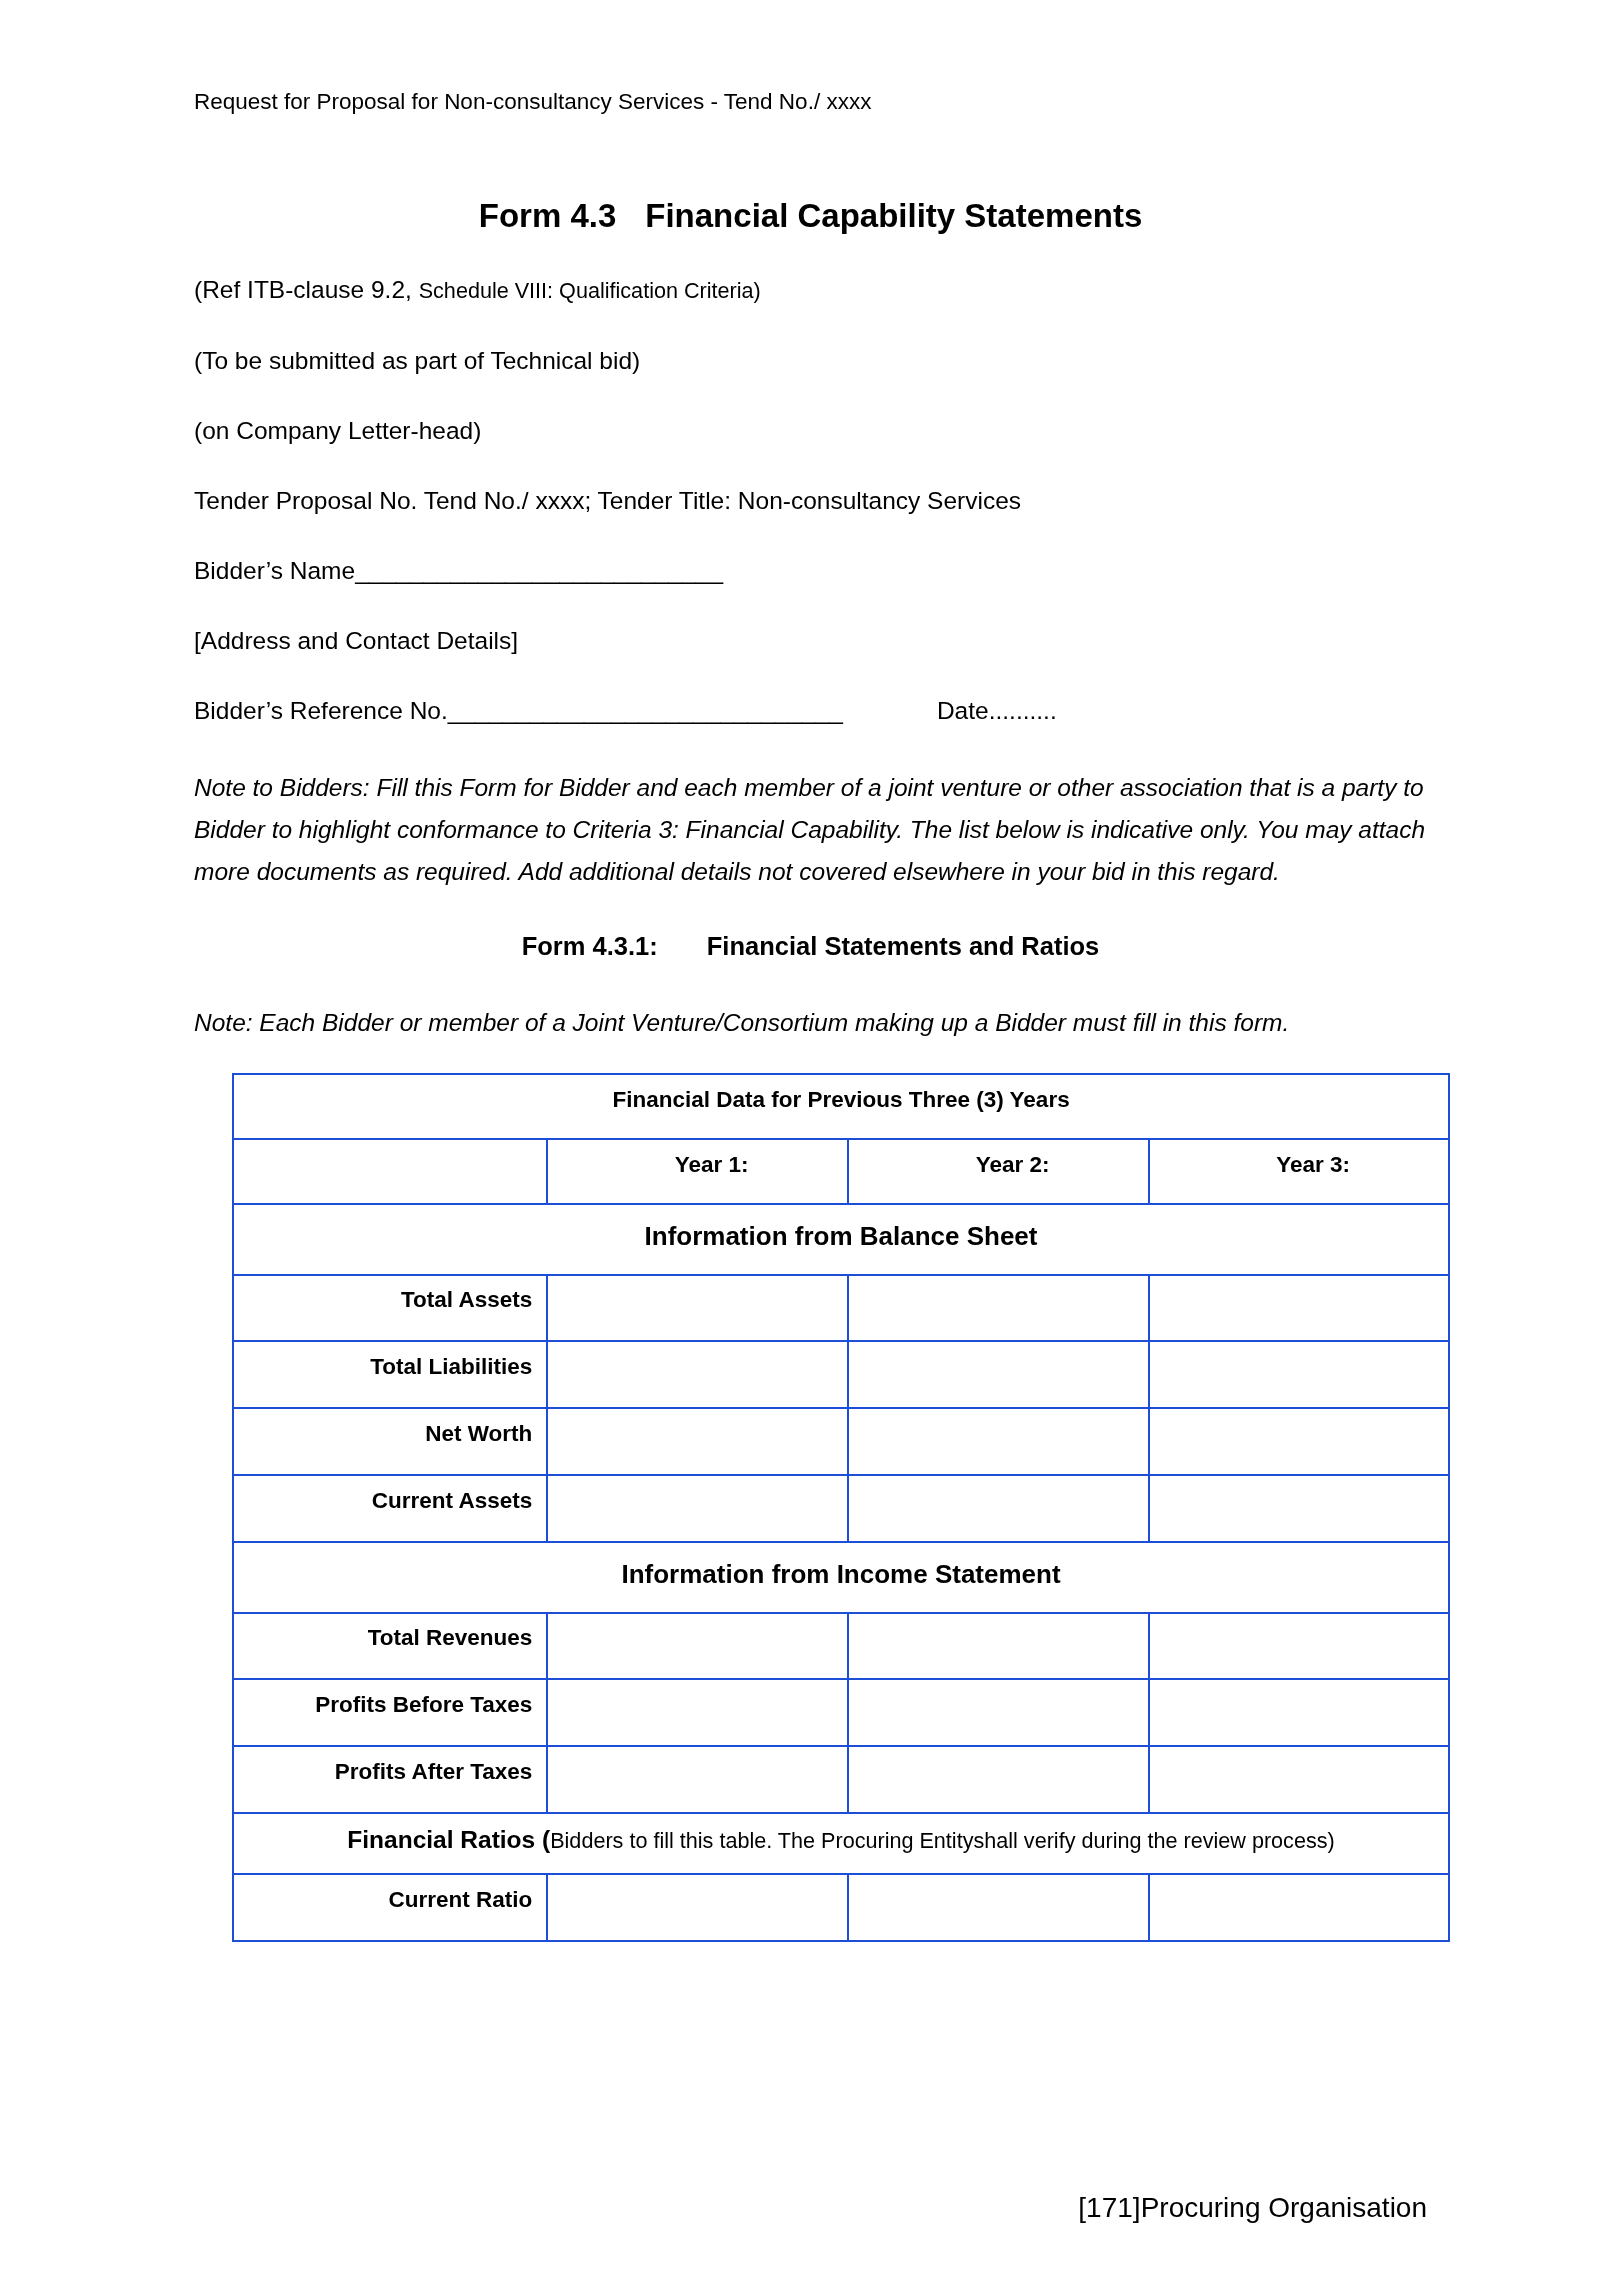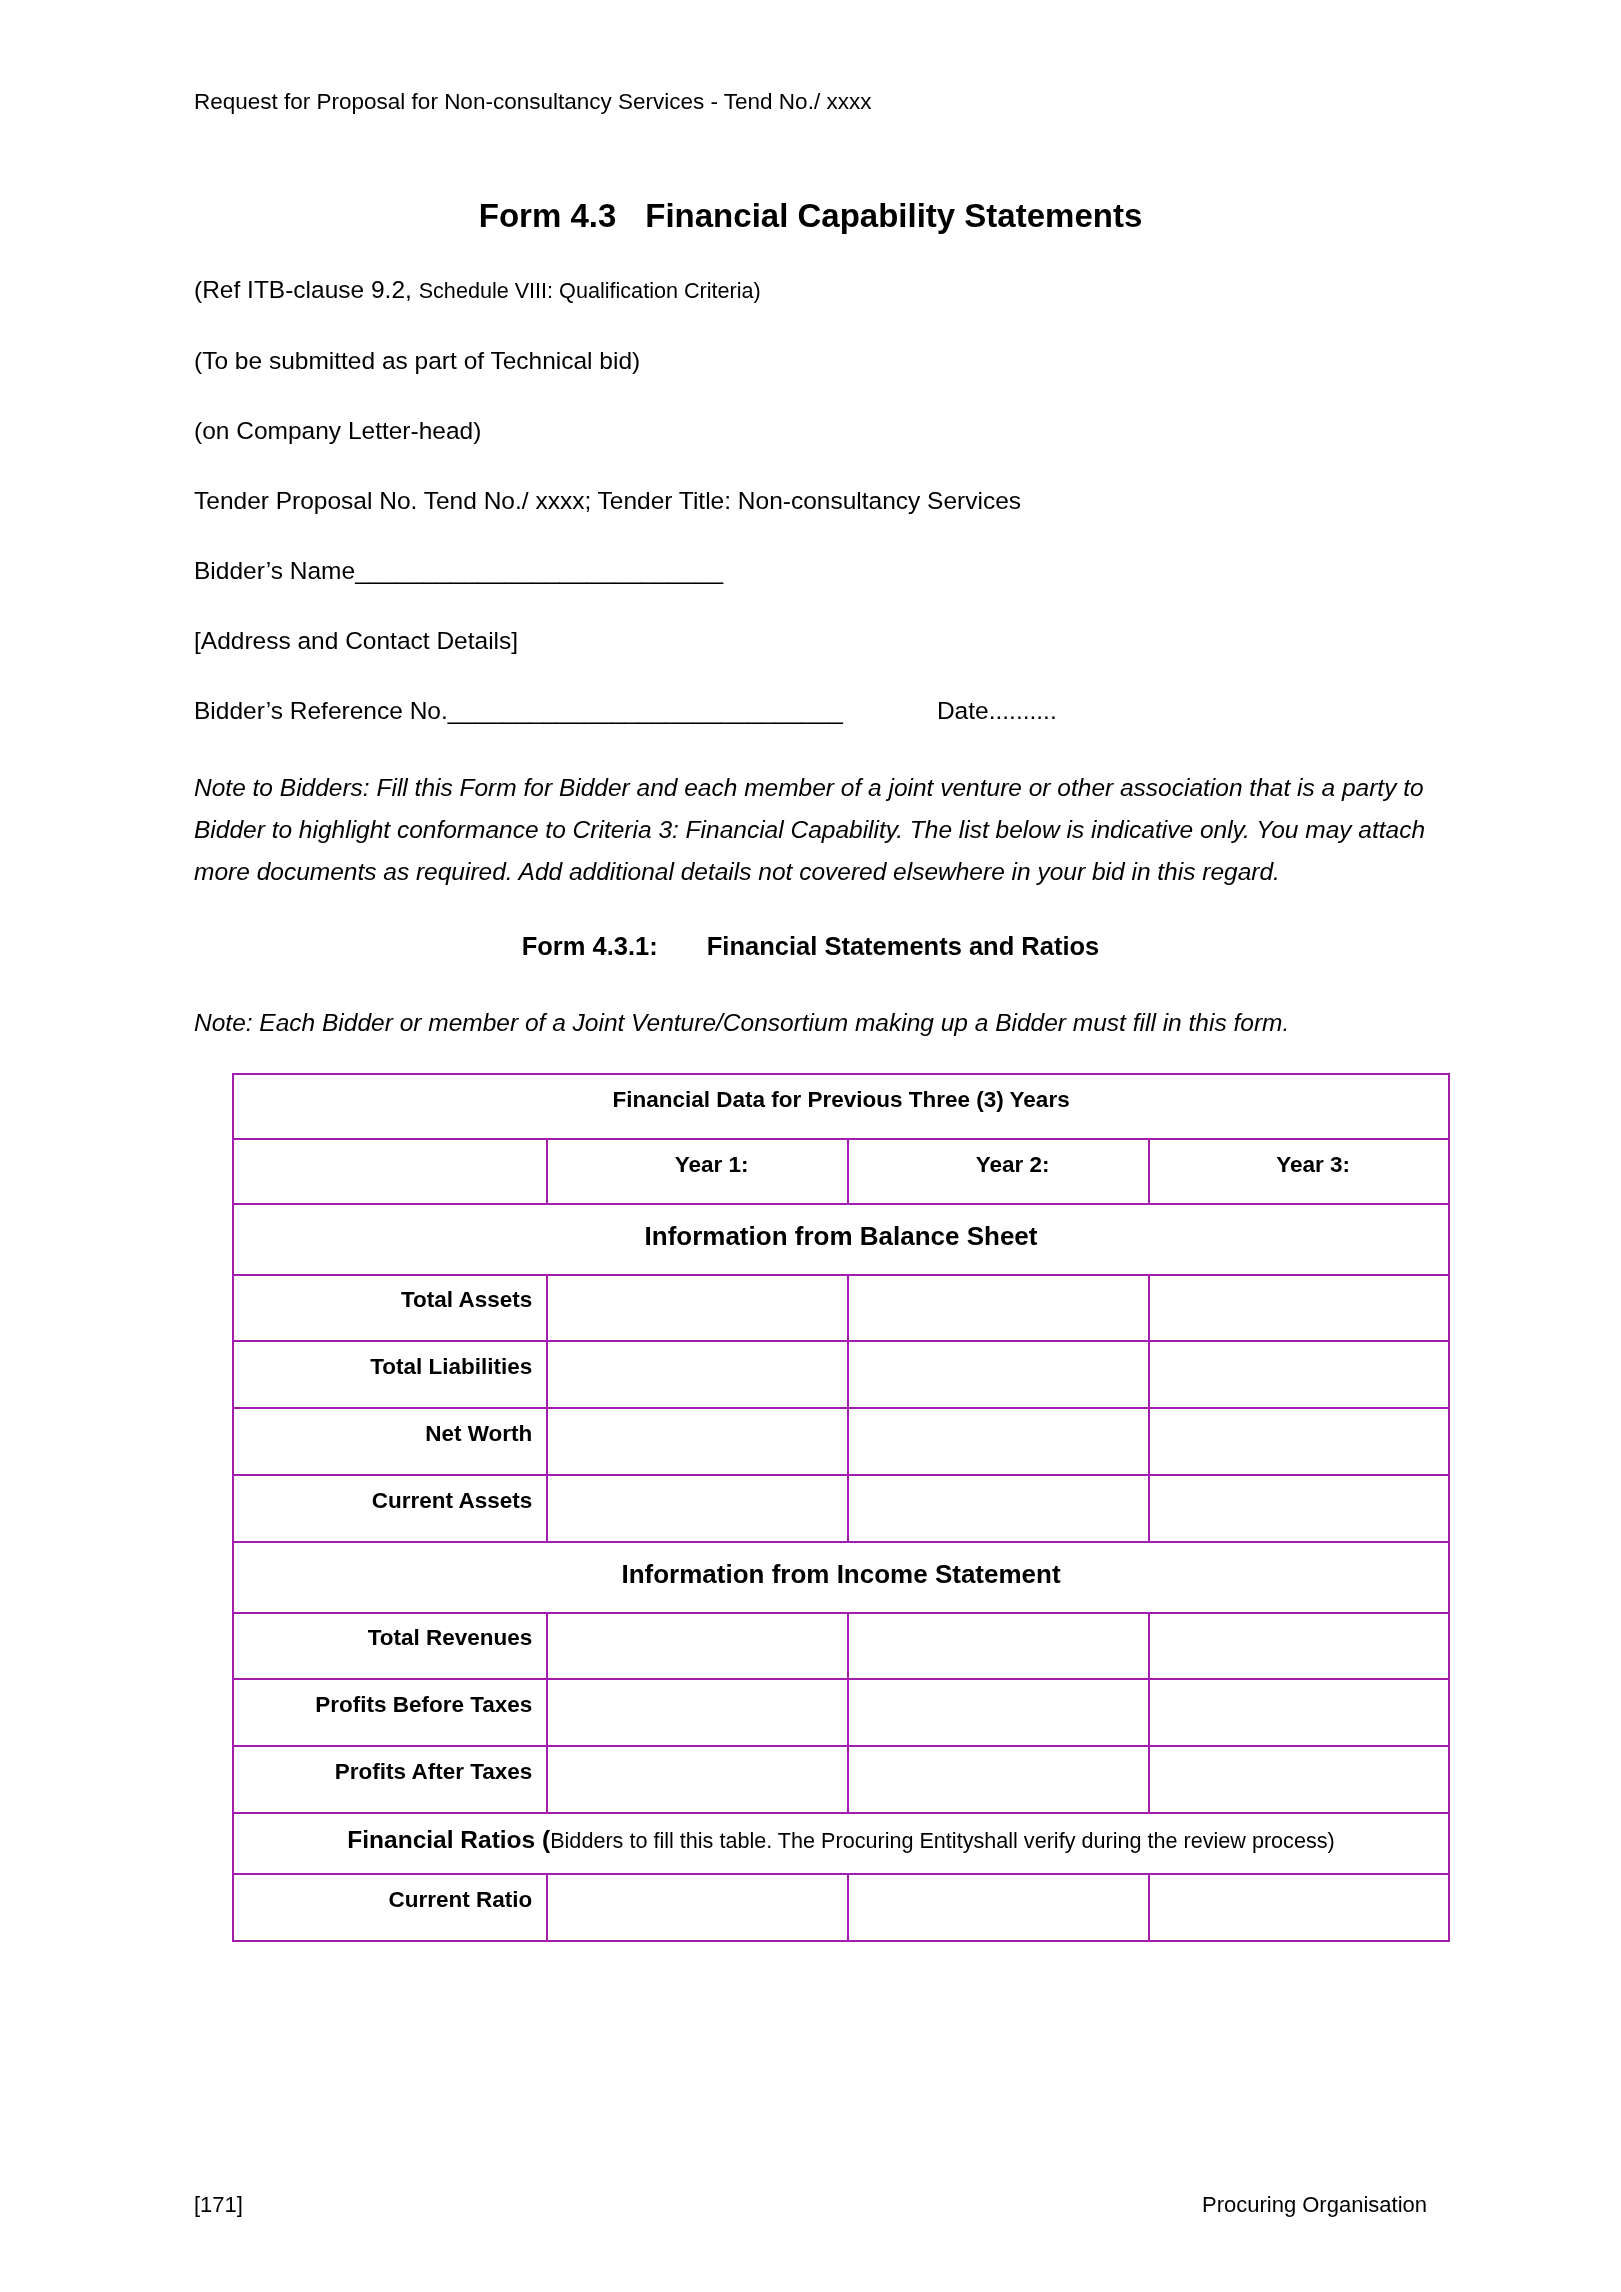--- a/index.html
+++ b/index.html
@@ -45,21 +45,21 @@
   }
 
   table.fin-table {
     border-collapse: collapse;
     table-layout: fixed;
     width: 1215px;
     margin-left: 38px;
     margin-top: 29px;
   }
   .fin-table td {
-    border: 2px solid #a21caf;
+    border: 2px solid #1d4ed8;
     vertical-align: top;
     font-size: 22.5px;
     padding: 11.8px 9.8px 0 9.8px;
   }
   td.t-title   { font-weight: 700; text-align: center; height: 51px; }
   td.year-cell { font-weight: 700; text-align: center; height: 51px; padding-left: 38px; }
   td.section-cell {
     font-weight: 700;
     text-align: center;
     font-size: 26px;
@@ -76,22 +76,22 @@
   td.ratios-cell { text-align: center; height: 47px; }
   .ratios-bold { font-weight: 700; font-size: 24.5px; }
   .ratios-rest { font-size: 21.6px; }
 
   .footer {
     position: absolute;
     left: 194px;
     right: 194px;
     top: 2192px;
     display: flex;
-    justify-content: space-between;
-    font-size: 22px;
+    justify-content: flex-end;
+    font-size: 28px;
   }
 </style>
 </head>
 <body>
 
 <div class="page">
 
   <div class="doc-header">Request for Proposal for Non-consultancy Services - Tend No./ xxxx</div>
 
   <h1 class="form-title"><span>Form 4.3</span><span class="gap-lg"></span><span>Financial Capability Statements</span></h1>

